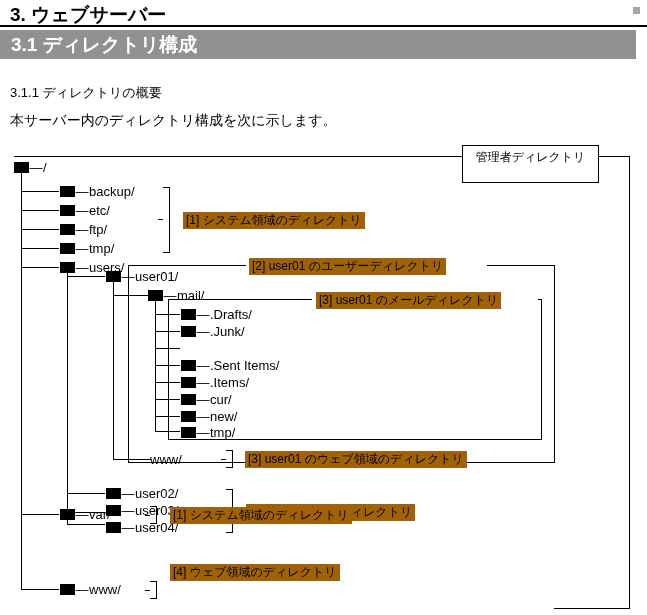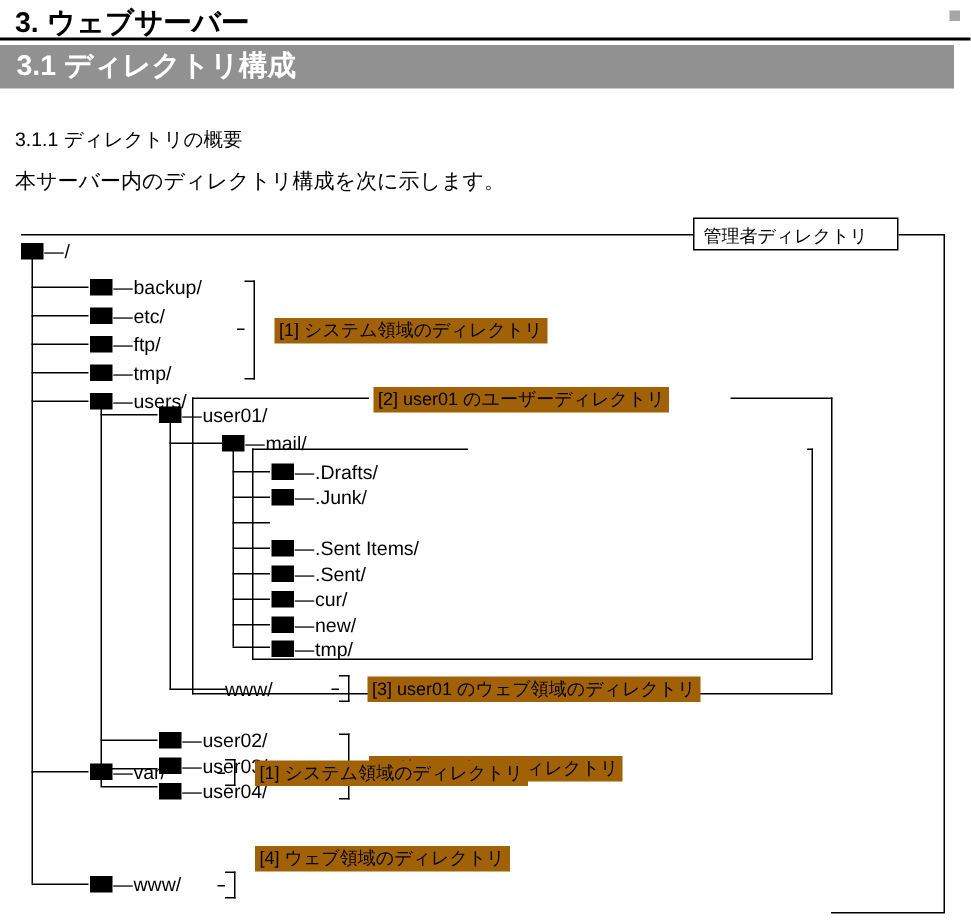--- a/index.html
+++ b/index.html
@@ -167,21 +167,21 @@
 
   <div class="para">本サーバー内のディレクトリ構成を次に示します。</div>
 
   <div class="tree">
 
     <div class="hline" style="left:14px; top:11px; width:448px;"></div>
     <div class="hline" style="left:599px; top:11px; width:31px;"></div>
     <div class="vline" style="left:629px; top:11px; height:452px;"></div>
     <div class="hline" style="left:554px; top:463px; width:76px;"></div>
 
-    <div class="callout" style="left:462px; top:0px; width:137px; height:22px; line-height:18px; text-align:left;">管理者ディレクトリ</div>
+    <div class="callout" style="left:462px; top:0px; width:137px; height:38px; line-height:18px; text-align:center;">管理者ディレクトリ</div>
 
     <div class="row" style="left:14px; top:14px;">
       <span class="folder"></span><span class="dash">—</span><span class="lbl">/</span>
     </div>
 
     <div class="vline" style="left:21px; top:26px; height:418px;"></div>
 
     <div class="hline" style="left:21px; top:46px; width:38px;"></div>
     <div class="hline" style="left:21px; top:65px; width:38px;"></div>
     <div class="hline" style="left:21px; top:84px; width:38px;"></div>
@@ -248,37 +248,38 @@
     <div class="row" style="left:181px; top:161px;">
       <span class="folder"></span><span class="dash">—</span><span class="lbl">.Drafts/</span>
     </div>
     <div class="row" style="left:181px; top:178px;">
       <span class="folder"></span><span class="dash">—</span><span class="lbl">.Junk/</span>
     </div>
     <div class="row" style="left:181px; top:212px;">
       <span class="folder"></span><span class="dash">—</span><span class="lbl">.Sent Items/</span>
     </div>
     <div class="row" style="left:181px; top:229px;">
-      <span class="folder"></span><span class="dash">—</span><span class="lbl">.Sent/</span>
+      <span class="folder"></span><span class="dash">—</span><span class="lbl">.Items/</span>
     </div>
     <div class="row" style="left:181px; top:246px;">
       <span class="folder"></span><span class="dash">—</span><span class="lbl">cur/</span>
     </div>
     <div class="row" style="left:181px; top:263px;">
       <span class="folder"></span><span class="dash">—</span><span class="lbl">new/</span>
     </div>
     <div class="row" style="left:181px; top:279px;">
       <span class="folder"></span><span class="dash">—</span><span class="lbl">tmp/</span>
     </div>
 
     <div class="hline" style="left:168px; top:154px; width:144px;"></div>
     <div class="hline" style="left:538px; top:154px; width:4px;"></div>
     <div class="vline" style="left:168px; top:154px; height:141px;"></div>
     <div class="vline" style="left:541px; top:154px; height:141px;"></div>
     <div class="hline" style="left:168px; top:294px; width:374px;"></div>
+    <div class="note" style="left:316px; top:147px;">[3] user01 のメールディレクトリ</div>
 
     <div class="row" style="left:150px; top:306px;">
       <span class="lbl">www/</span>
     </div>
     <div class="cbrace" style="left:226px; top:305px; height:18px;"></div>
     <div class="cbrace-tip" style="left:221px; top:314px;"></div>
     <div class="note" style="left:245px; top:306px;">[3] user01 のウェブ領域のディレクトリ</div>
 
     <div class="row" style="left:106px; top:340px;">
       <span class="folder"></span><span class="dash">—</span><span class="lbl">user02/</span>

